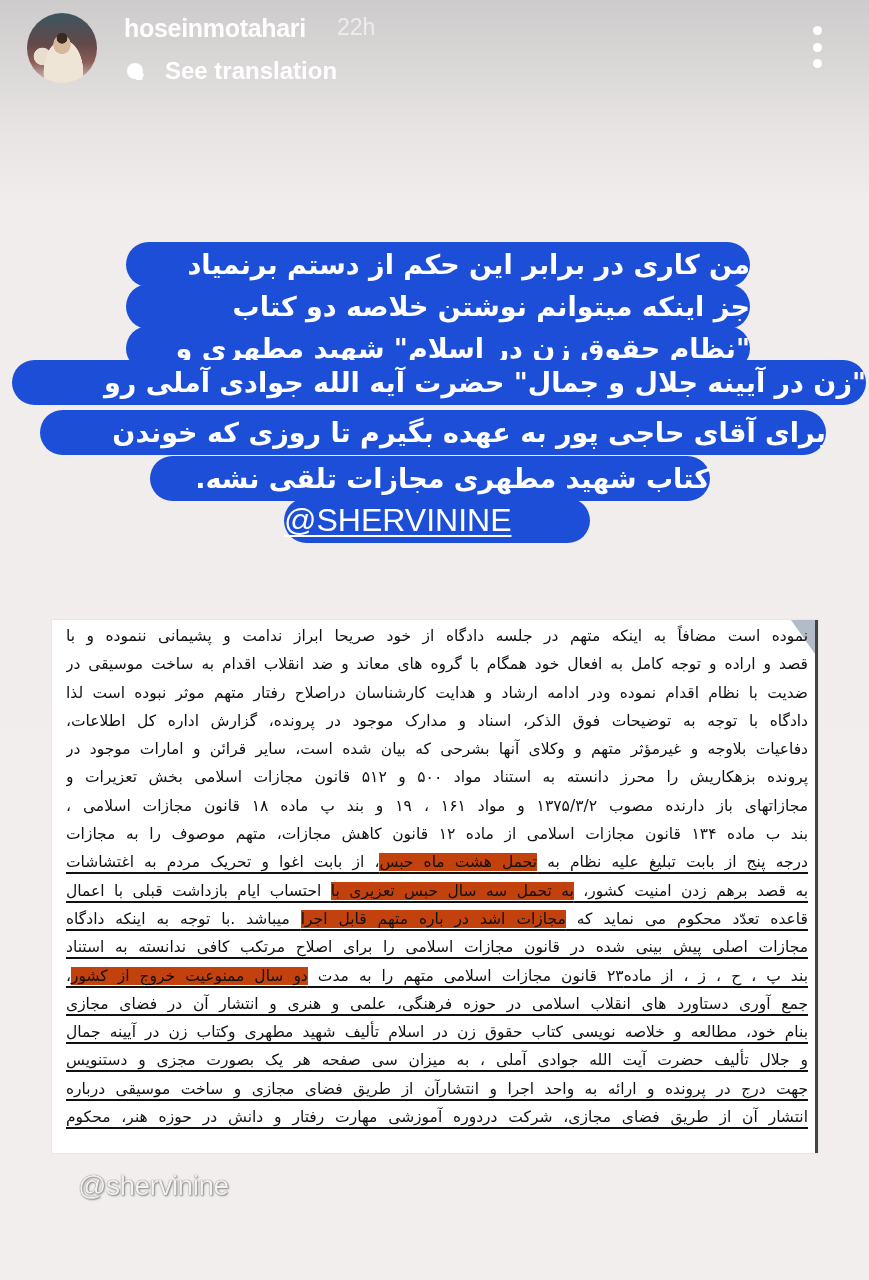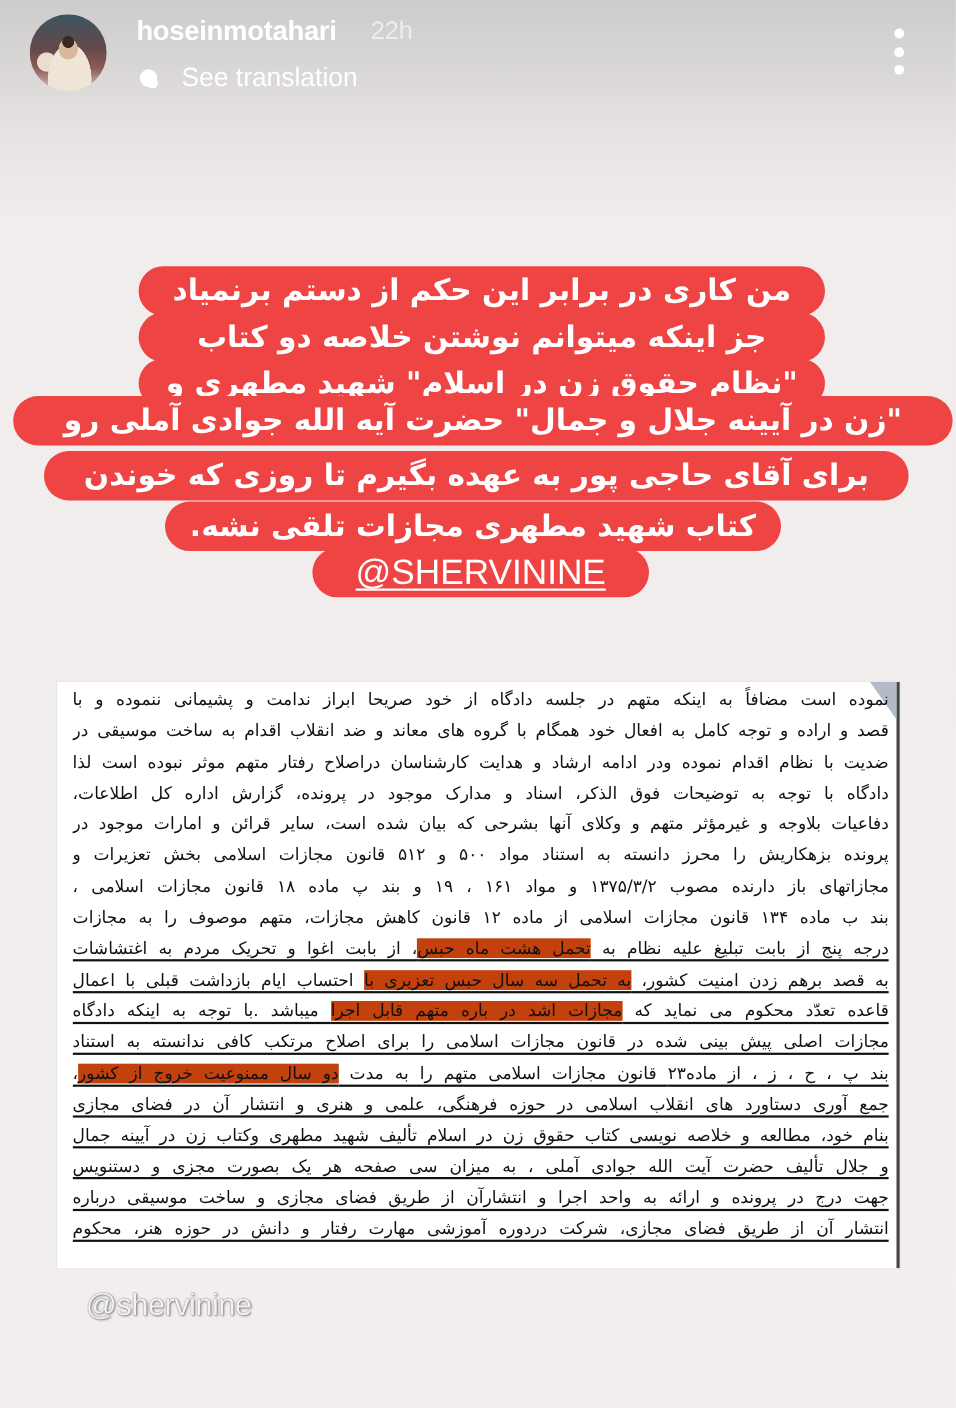--- a/index.html
+++ b/index.html
@@ -22,39 +22,39 @@
   }
   .username {
     position: absolute; left: 124px; top: 14px; font-size: 25px; font-weight: bold;
     color: #ffffff; letter-spacing: -0.3px;
   }
   .time {
     position: absolute; left: 337px; top: 14px; font-size: 23px; color: #f3f1f1; opacity: 0.85;
   }
   .translate {
     position: absolute; left: 127px; top: 56px; height: 30px; display: flex; align-items: center;
-    color: #ffffff; font-size: 24px; font-weight: normal;
+    color: #ffffff; font-size: 24px; font-weight: bold;
   }
   .translate .bubble {
     width: 16px; height: 16px; border-radius: 50%; background: #fff; position: relative; margin-right: 22px;
   }
   .translate .bubble::after {
     content: ""; position: absolute; left: 10px; top: 11px; width: 6px; height: 6px; background: #fff;
     transform: skewX(-20deg);
   }
   .more {
     position: absolute; left: 806px; top: 26px; width: 22px; height: 42px;
     display: flex; flex-direction: column; justify-content: space-between; align-items: center;
   }
   .more span { width: 9px; height: 9px; border-radius: 50%; background: #fff; }
 
   
   .caption { position: absolute; left: 0; top: 232px; width: 869px; }
   .cap-line {
-    position: absolute; background: #ef4444; color: #fff; text-align: center;
+    position: absolute; background: #1d4ed8; color: #fff; 
     font-family: "DejaVu Sans", sans-serif; font-weight: bold; font-size: 27px;
     direction: rtl; white-space: nowrap; border-radius: 26px; line-height: 45px; height: 45px;
   }
   .cap-line.ltr { direction: ltr; font-family: "Liberation Sans", sans-serif; font-weight: normal; font-size: 32px; }
   .cap-line.ltr u { text-decoration-thickness: 2px; text-underline-offset: 4px; }
 
   
   .doc {
     position: absolute; left: 52px; top: 620px; width: 766px; height: 533px;
     background: #ffffff; overflow: hidden;

